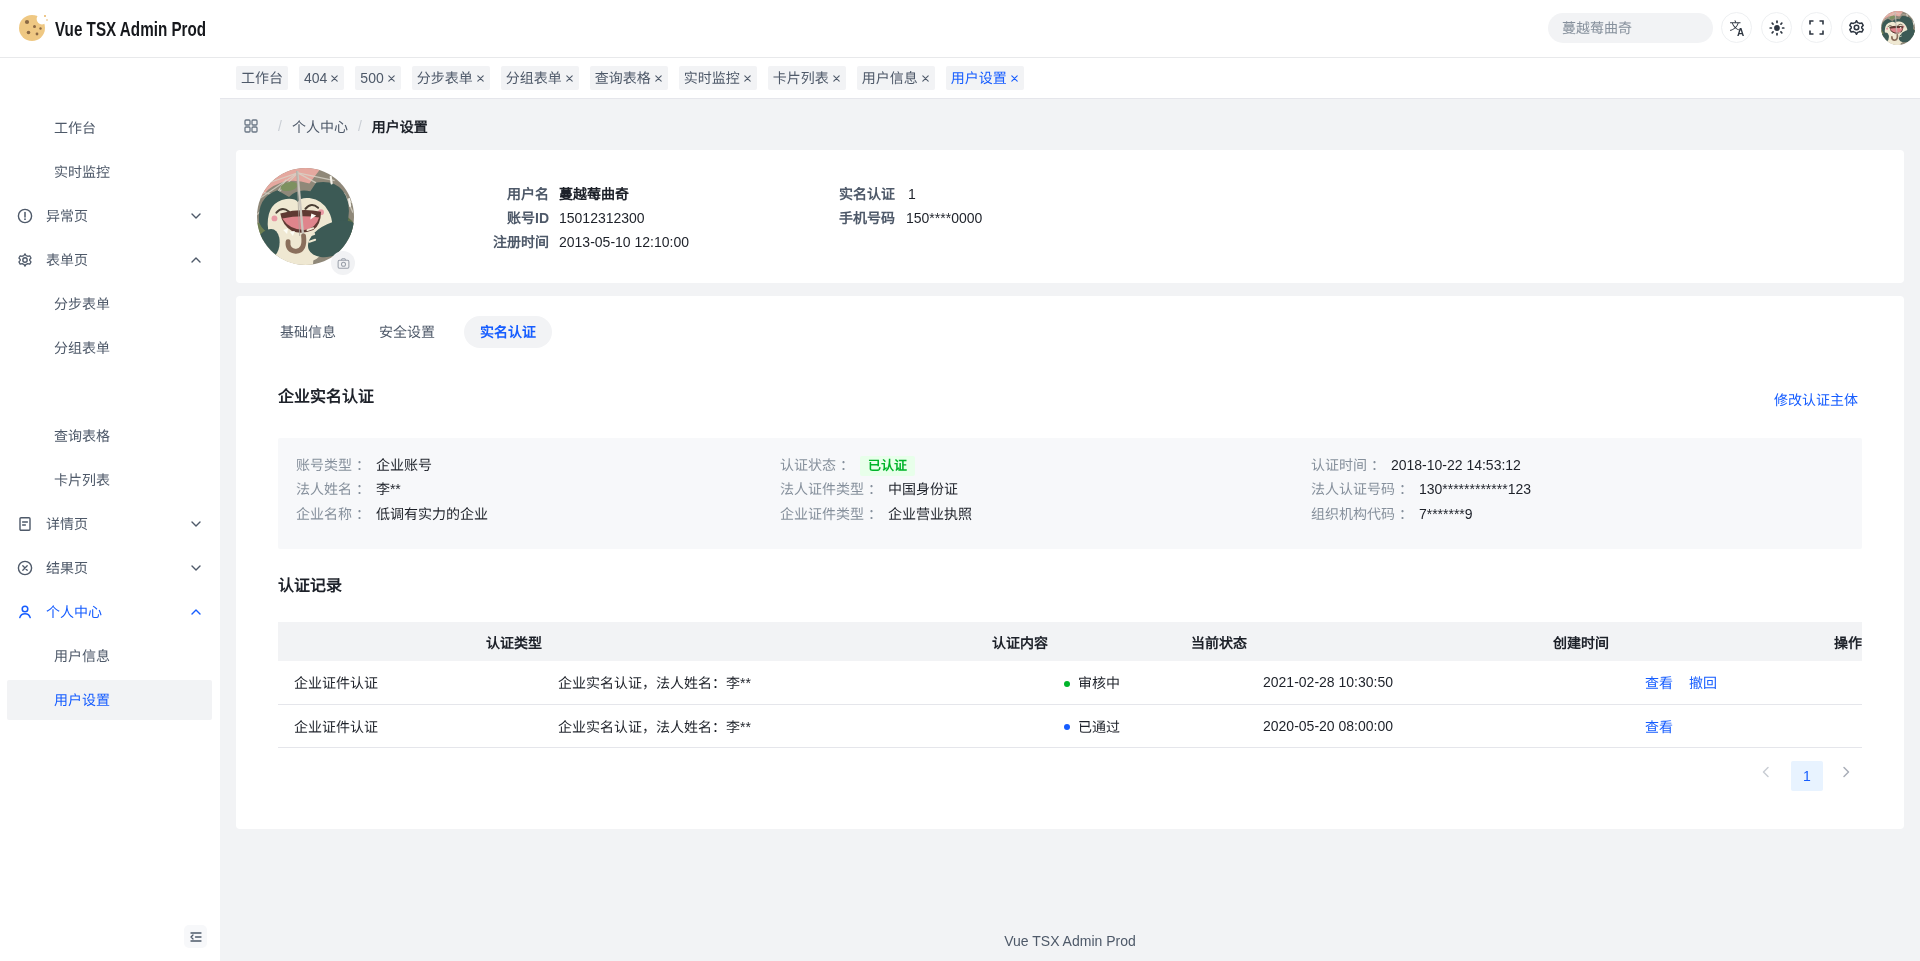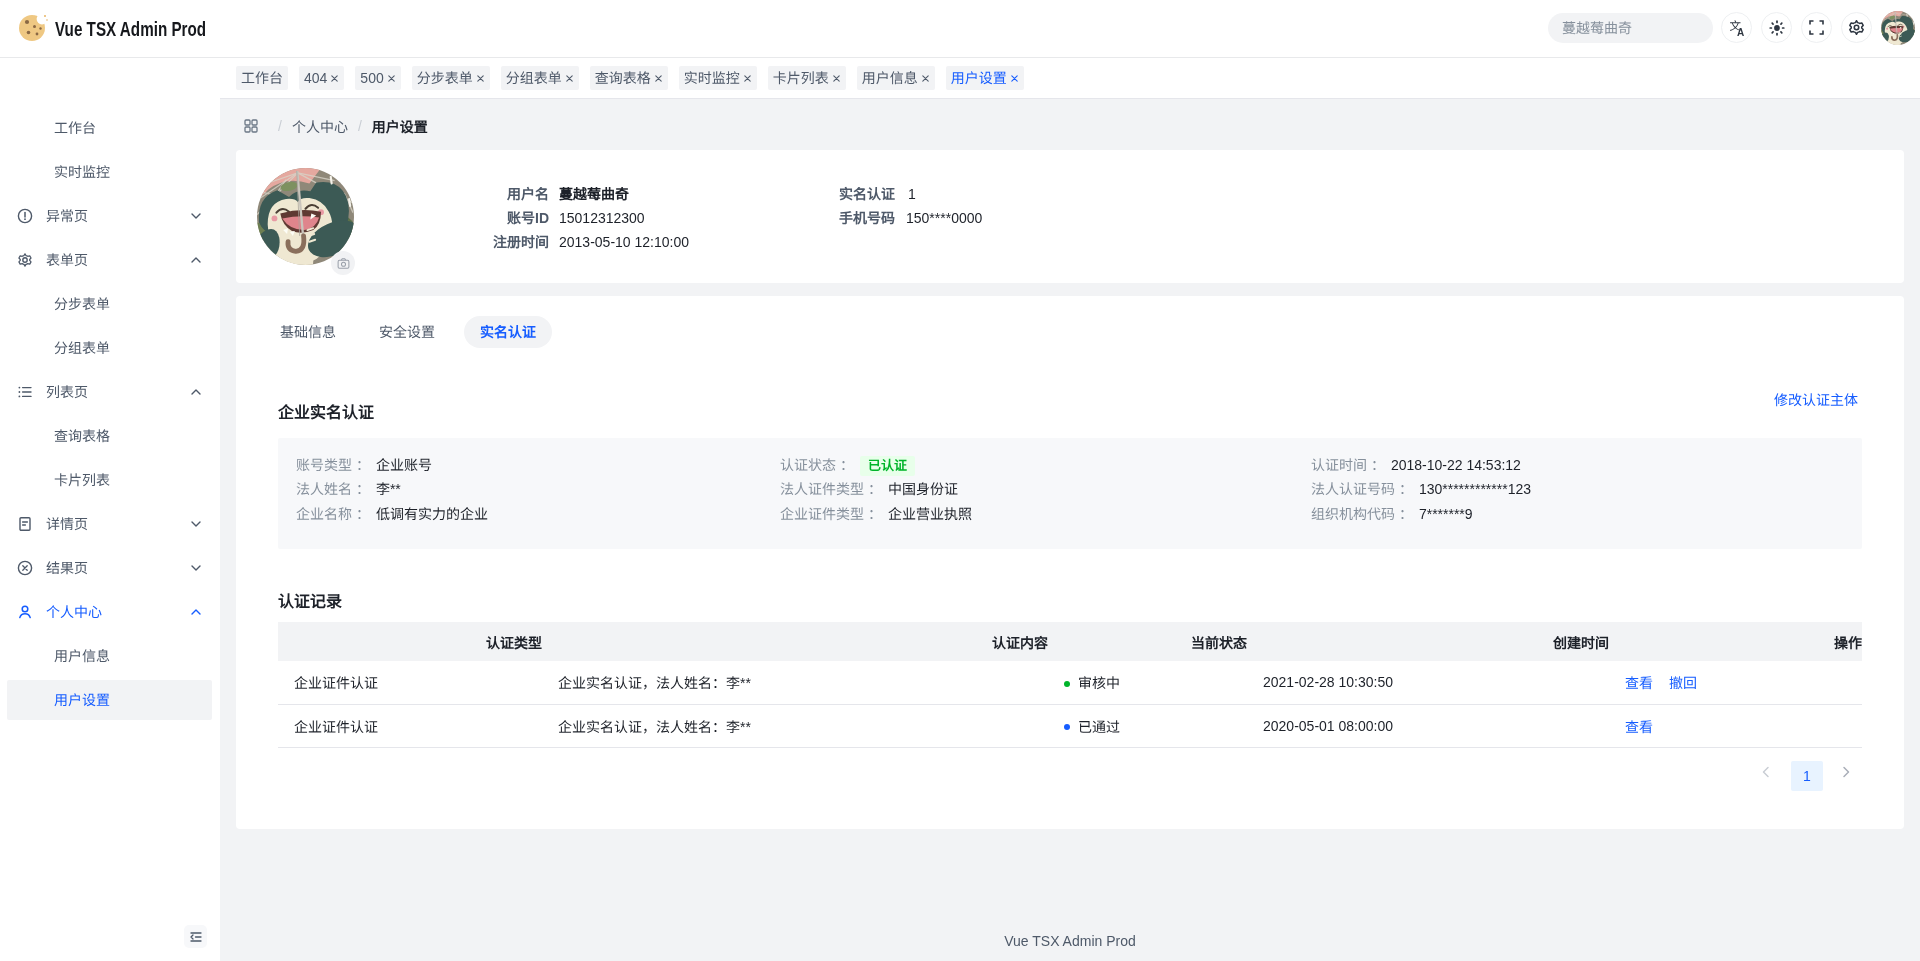--- a/index.html
+++ b/index.html
@@ -75,42 +75,42 @@
   .card { position:absolute; background:#fff; border-radius:4px; }
   #card1 { left:236px; top:150px; width:1668px; height:133px; }
   #card2 { left:236px; top:296px; width:1668px; height:533px; }
   .plabel { color:#4e5969;font-weight:bold; }
   .pvalue { color:#1d2129; }
   
   .tabtxt { position:absolute; top:325px; font-size:14px; color:#4e5969; }
   #tabpill { position:absolute; left:228px; top:20px; width:88px; height:32px;
     background:#f2f3f5; border-radius:16px; text-align:center; line-height:32px;
     color:#165dff; font-weight:700; font-size:14px; }
-  .h16 { position:absolute; font-size:16px; font-weight:700; color:#1d2129;margin-top:16px; }
+  .h16 { position:absolute; font-size:16px; font-weight:700; color:#1d2129; }
   #editlink { position:absolute; right:46px; top:93px;
     color:#165dff; font-size:14px; }
   
   #descbox { position:absolute; left:42px; top:142px; width:1584px; height:111px;
     background:#f7f8fa; border-radius:2px; }
   .drow { position:absolute; height:20px; line-height:20px; white-space:nowrap; }
   .dl { color:#86909c; }
   .dv { color:#1d2129; margin-left:6px; }
   .badge-green { display:inline-block; background:#e8ffea; color:#00b42a;
     font-size:13px; font-weight:600; height:20px; line-height:20px; padding:0 8px; border-radius:2px;
     margin-left:6px; }
   
   #rtable { position:absolute; left:278px; top:622px; width:1584px; border-collapse:collapse;
     table-layout:fixed; font-size:14px; }
   #rtable th { background:#f2f3f5; height:39px; text-align:right; padding:0 0 0 16px;
     font-weight:700; color:#1d2129; }
   #rtable td { height:43px; border-bottom:1px solid #e5e6eb; padding:0 0 0 16px;
     color:#1d2129; }
   .dot { display:inline-block; width:6px; height:6px; border-radius:50%;
     margin-right:8px; vertical-align:middle; margin-top:-2px; }
-  .lnk { color:#165dff; }
+  .lnk { color:#165dff;margin-left:20px; }
   #pagbox { width:32px; height:30px; background:#e8f3ff; color:#165dff;
     border-radius:2px; text-align:center; line-height:30px; font-size:14px; }
   
   #footer { position:absolute; left:220px; top:927px; width:1700px; height:28px;
     text-align:center; line-height:28px; color:#4e5969; font-size:14px; }
 </style>
 </head>
 <body>
 
 <div id="header">
@@ -240,29 +240,20 @@
       <span class="txt">表单页</span>
       <svg class="chev" viewBox="0 0 12 12">
         <use href="#chev-up"></use>
       </svg>
     </div>
   <div class="mitem" style="top:226px">
       <span class="ctxt">分步表单</span>
     </div>
   <div class="mitem" style="top:270px">
       <span class="ctxt">分组表单</span>
-    </div>
-  <div class="mitem" style="top:314px">
-      <svg class="micon" viewBox="0 0 16 16" color="#4e5969">
-        <use href="#i-list"></use>
-      </svg>
-      <span class="txt">列表页</span>
-      <svg class="chev" viewBox="0 0 12 12">
-        <use href="#chev-up"></use>
-      </svg>
     </div>
   <div class="mitem" style="top:358px">
       <span class="ctxt">查询表格</span>
     </div>
   <div class="mitem" style="top:402px">
       <span class="ctxt">卡片列表</span>
     </div>
   <div class="mitem" style="top:446px">
       <svg class="micon" viewBox="0 0 16 16" color="#4e5969">
         <use href="#i-file"></use>
@@ -470,21 +461,21 @@
       <td>企业证件认证</td>
       <td>企业实名认证，法人姓名：李**</td>
       <td><span class="dot" style="background:#00b42a"></span>审核中</td>
       <td>2021-02-28 10:30:50</td>
       <td><span class="lnk">查看</span><span class="lnk" style="margin-left:16px">撤回</span></td>
     </tr>
     <tr>
       <td>企业证件认证</td>
       <td>企业实名认证，法人姓名：李**</td>
       <td><span class="dot" style="background:#165dff"></span>已通过</td>
-      <td>2020-05-01 08:00:00</td>
+      <td>2020-05-20 08:00:00</td>
       <td><span class="lnk">查看</span></td>
     </tr>
   </tbody>
     </table>
   <svg style="position:absolute;left:1523px;top:469px" width="14" height="14" viewBox="0 0 14 14">
       <path d="M9 2.5 L4.5 7 L9 11.5" fill="none" stroke="#c9cdd4" stroke-width="1.5" stroke-linecap="round" stroke-linejoin="round"></path>
     </svg>
   <div id="pagbox" style="position:absolute;left:1555px;top:465px">1</div>
   <svg style="position:absolute;left:1603px;top:469px" width="14" height="14" viewBox="0 0 14 14">
       <path d="M5 2.5 L9.5 7 L5 11.5" fill="none" stroke="#a9aeb8" stroke-width="1.5" stroke-linecap="round" stroke-linejoin="round"></path>

